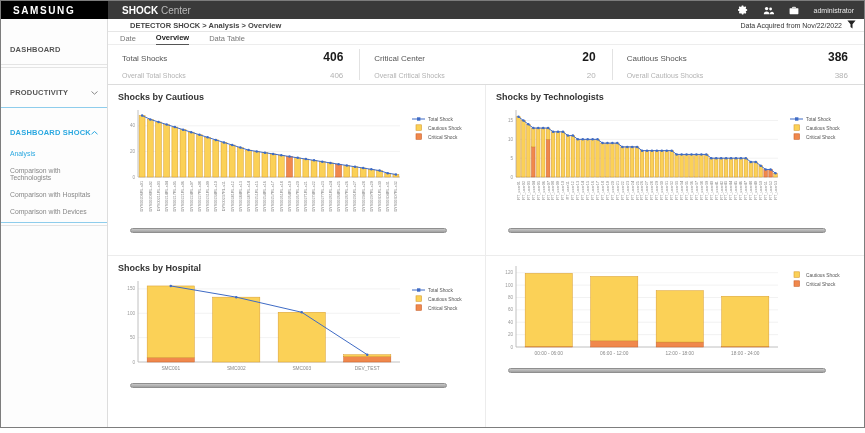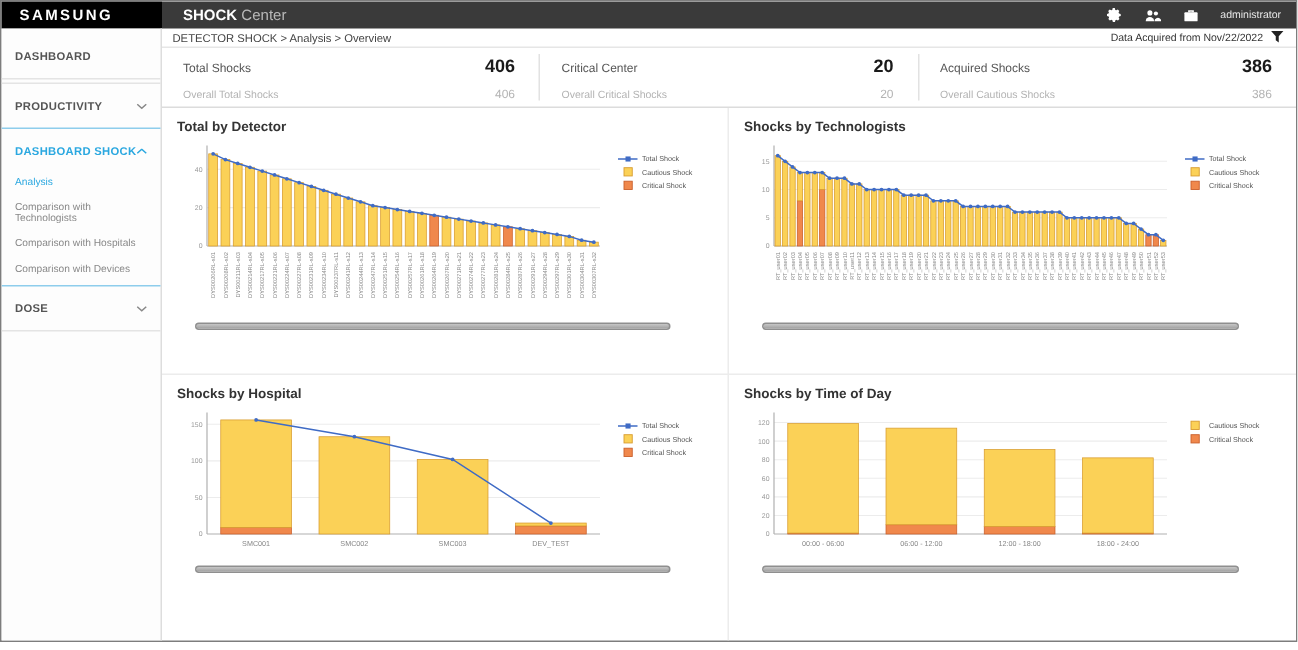--- a/index.html
+++ b/index.html
@@ -13,32 +13,32 @@
   .app-title { margin-left:14px; font-size:10px; color:#fff; }
   .app-title .t-bold { font-weight:bold; }
   .app-title .t-rest { color:#b9b9b9; font-weight:normal; }
   .top-actions { margin-left:auto; display:flex; align-items:center; gap:15px; padding-right:10px; }
   .top-actions svg { display:block; }
   .username { color:#e8e8e8; font-size:7px; }
 
   
   .body { flex:1; display:flex; min-height:0; }
   .sidebar { width:107px; flex:0 0 107px; background:#fdfdfd; border-right:1px solid #ddd; padding-top:6px; }
-  .side-item { display:flex; align-items:center; justify-content:space-between; padding:8px 9px; font-size:7.5px; font-weight:bold; color:#555; letter-spacing:0.2px; cursor:pointer; }
+  .side-item { display:flex; align-items:center; justify-content:space-between; padding:8px 9px; font-size:7.5px; font-weight:bold; color:#555; letter-spacing:0.2px; cursor:pointer;margin-top:12px; }
   .side-item.active { color:#2ba8e0; }
   .side-item .chev { color:#888; }
   .side-item.active .chev { color:#2ba8e0; }
   .side-sub { padding:5px 9px; font-size:6.8px; color:#888; cursor:pointer; }
   .side-sub.active { color:#2ba8e0; }
   .side-div { border:none; border-top:1px solid #e4e4e4; margin:2px 0; }
   .side-div.blue { border-top:1px solid #8ecdec; }
 
   main { flex:1; display:flex; flex-direction:column; min-width:0; }
   .subheader { height:13px; flex:0 0 13px; display:flex; align-items:center; justify-content:space-between; border-bottom:1px solid #e6e6e6; padding:0 8px 0 7px; }
-  .breadcrumb { font-size:7.5px; font-weight:normal; color:#444; }
+  .breadcrumb { font-size:7.5px; font-weight:bold; color:#444;margin-left:15px; }
   .acquired { display:flex; align-items:center; gap:5px; font-size:7px; color:#333; }
   .tabsrow { height:13px; flex:0 0 13px; display:flex; align-items:center; gap:20px; padding-left:12px; border-bottom:1px solid #ededed; }
   .tab { font-size:7.5px; color:#777; cursor:pointer; padding:2px 0; }
   .tab.active { color:#1c1c1c; font-weight:bold; border-bottom:1.5px solid #555; }
 
   
   .summary { height:40px; flex:0 0 40px; display:flex; border-bottom:1px solid #dcdcdc; padding:4px 0; }
   .card { flex:1; display:flex; flex-direction:column; justify-content:center; gap:7px; padding:0 16px 0 14px; border-right:1px solid #e2e2e2; }
   .card:last-child { border-right:none; }
   .card .row { display:flex; justify-content:space-between; align-items:baseline; }
@@ -110,40 +110,39 @@
         <span>DASHBOARD SHOCK</span>
         <span class="chev"><svg width="7" height="4" viewBox="0 0 7 4">
               <polyline points="0.5,3.2 3.5,0.5 6.5,3.2" fill="none" stroke="currentColor" stroke-width="1"></polyline>
             </svg></span>
       </div>
       <div class="side-sub active">Analysis</div>
       <div class="side-sub">Comparison with Technologists</div>
       <div class="side-sub">Comparison with Hospitals</div>
       <div class="side-sub">Comparison with Devices</div>
       <hr class="side-div blue">
-      <div class="side-item">
-        <span>DOSE</span>
-        <span class="chev"><svg width="7" height="4" viewBox="0 0 7 4">
-              <polyline points="0.5,0.5 3.5,3.2 6.5,0.5" fill="none" stroke="currentColor" stroke-width="1"></polyline>
-            </svg></span>
-      </div>
       <hr class="side-div">
     </aside>
 
     <main>
       <div class="subheader">
         <div class="breadcrumb">DETECTOR SHOCK &gt; Analysis &gt; Overview</div>
         <div class="acquired">
           <span>Data Acquired from Nov/22/2022</span>
           <span><svg width="9" height="9" viewBox="0 0 9 9">
                 <path fill="#222" d="M0.4 0.6h8.2L5.5 4.2v4.2L3.5 6.9V4.2z"></path>
               </svg></span>
         </div>
       </div>
 
+      <nav class="tabsrow">
+        <span class="tab">Date</span>
+        <span class="tab active">Overview</span>
+        <span class="tab">Data Table</span>
+      </nav>
 
       <div class="summary">
         <div class="card">
           <div class="row">
               <span class="lab">Total Shocks</span>
               <span class="val">406</span>
             </div>
           <div class="row">
               <span class="slab">Overall Total Shocks</span>
               <span class="sval">406</span>
@@ -154,33 +153,33 @@
               <span class="lab">Critical Center</span>
               <span class="val">20</span>
             </div>
           <div class="row">
               <span class="slab">Overall Critical Shocks</span>
               <span class="sval">20</span>
             </div>
         </div>
         <div class="card">
           <div class="row">
-              <span class="lab">Acquired Shocks</span>
+              <span class="lab">Cautious Shocks</span>
               <span class="val">386</span>
             </div>
           <div class="row">
               <span class="slab">Overall Cautious Shocks</span>
               <span class="sval">386</span>
             </div>
         </div>
       </div>
 
       <div class="charts">
         <section class="chart-cell bR bB">
-          <h3>Total by Detector</h3>
+          <h3>Shocks by Cautious</h3>
           <svg class="chart-svg" viewBox="0 0 352 122" width="352" height="122">
               <text x="19" y="73.6" text-anchor="end" font-size="4.6" fill="#999999" font-family="Liberation Sans, sans-serif">0</text>
               <line x1="22" y1="46.4" x2="284" y2="46.4" stroke="#ececec" stroke-width="0.7"></line>
               <text x="19" y="48" text-anchor="end" font-size="4.6" fill="#999999" font-family="Liberation Sans, sans-serif">20</text>
               <line x1="22" y1="20.799999999999997" x2="284" y2="20.799999999999997" stroke="#ececec" stroke-width="0.7"></line>
               <text x="19" y="22.4" text-anchor="end" font-size="4.6" fill="#999999" font-family="Liberation Sans, sans-serif">40</text>
               <line x1="22" y1="5" x2="22" y2="72" stroke="#b0b0b0" stroke-width="0.8"></line>
               <line x1="22" y1="72" x2="284" y2="72" stroke="#b0b0b0" stroke-width="0.8"></line>
               <rect x="23.146250000000002" y="10.560000000000002" width="5.895" height="61.44" fill="#FBD157" stroke="#D89C2F" stroke-width="0.5"></rect>
               <text x="27.49375" y="76" text-anchor="end" font-size="3.8" fill="#888888" transform="rotate(-90 27.49375 76)" font-family="Liberation Sans, sans-serif">DYS00206RL-s01</text>
@@ -504,21 +503,20 @@
               <rect x="301" y="12.3" width="3.4" height="3.4" fill="#3F6BC5"></rect>
               <text x="312" y="15.5" font-size="4.8" fill="#555555" font-family="Liberation Sans, sans-serif">Total Shock</text>
               <rect x="300" y="19.8" width="5.5" height="5.5" fill="#FBD157" stroke="#D89C2F" stroke-width="0.6"></rect>
               <text x="312" y="24.5" font-size="4.8" fill="#555555" font-family="Liberation Sans, sans-serif">Cautious Shock</text>
               <rect x="300" y="28.8" width="5.5" height="5.5" fill="#F0884C" stroke="#C95F2B" stroke-width="0.6"></rect>
               <text x="312" y="33.5" font-size="4.8" fill="#555555" font-family="Liberation Sans, sans-serif">Critical Shock</text>
             </svg>
           <div class="chart-scrollbar"></div>
         </section>
         <section class="chart-cell">
-          <h3>Shocks by Time of Day</h3>
           <svg class="chart-svg" viewBox="0 0 352 106" width="352" height="106">
               <text x="19" y="87.6" text-anchor="end" font-size="4.6" fill="#999999" font-family="Liberation Sans, sans-serif">0</text>
               <line x1="22" y1="73.61904761904762" x2="284" y2="73.61904761904762" stroke="#ececec" stroke-width="0.7"></line>
               <text x="19" y="75.21904761904761" text-anchor="end" font-size="4.6" fill="#999999" font-family="Liberation Sans, sans-serif">20</text>
               <line x1="22" y1="61.23809523809524" x2="284" y2="61.23809523809524" stroke="#ececec" stroke-width="0.7"></line>
               <text x="19" y="62.83809523809524" text-anchor="end" font-size="4.6" fill="#999999" font-family="Liberation Sans, sans-serif">40</text>
               <line x1="22" y1="48.857142857142854" x2="284" y2="48.857142857142854" stroke="#ececec" stroke-width="0.7"></line>
               <text x="19" y="50.457142857142856" text-anchor="end" font-size="4.6" fill="#999999" font-family="Liberation Sans, sans-serif">60</text>
               <line x1="22" y1="36.476190476190474" x2="284" y2="36.476190476190474" stroke="#ececec" stroke-width="0.7"></line>
               <text x="19" y="38.076190476190476" text-anchor="end" font-size="4.6" fill="#999999" font-family="Liberation Sans, sans-serif">80</text>

